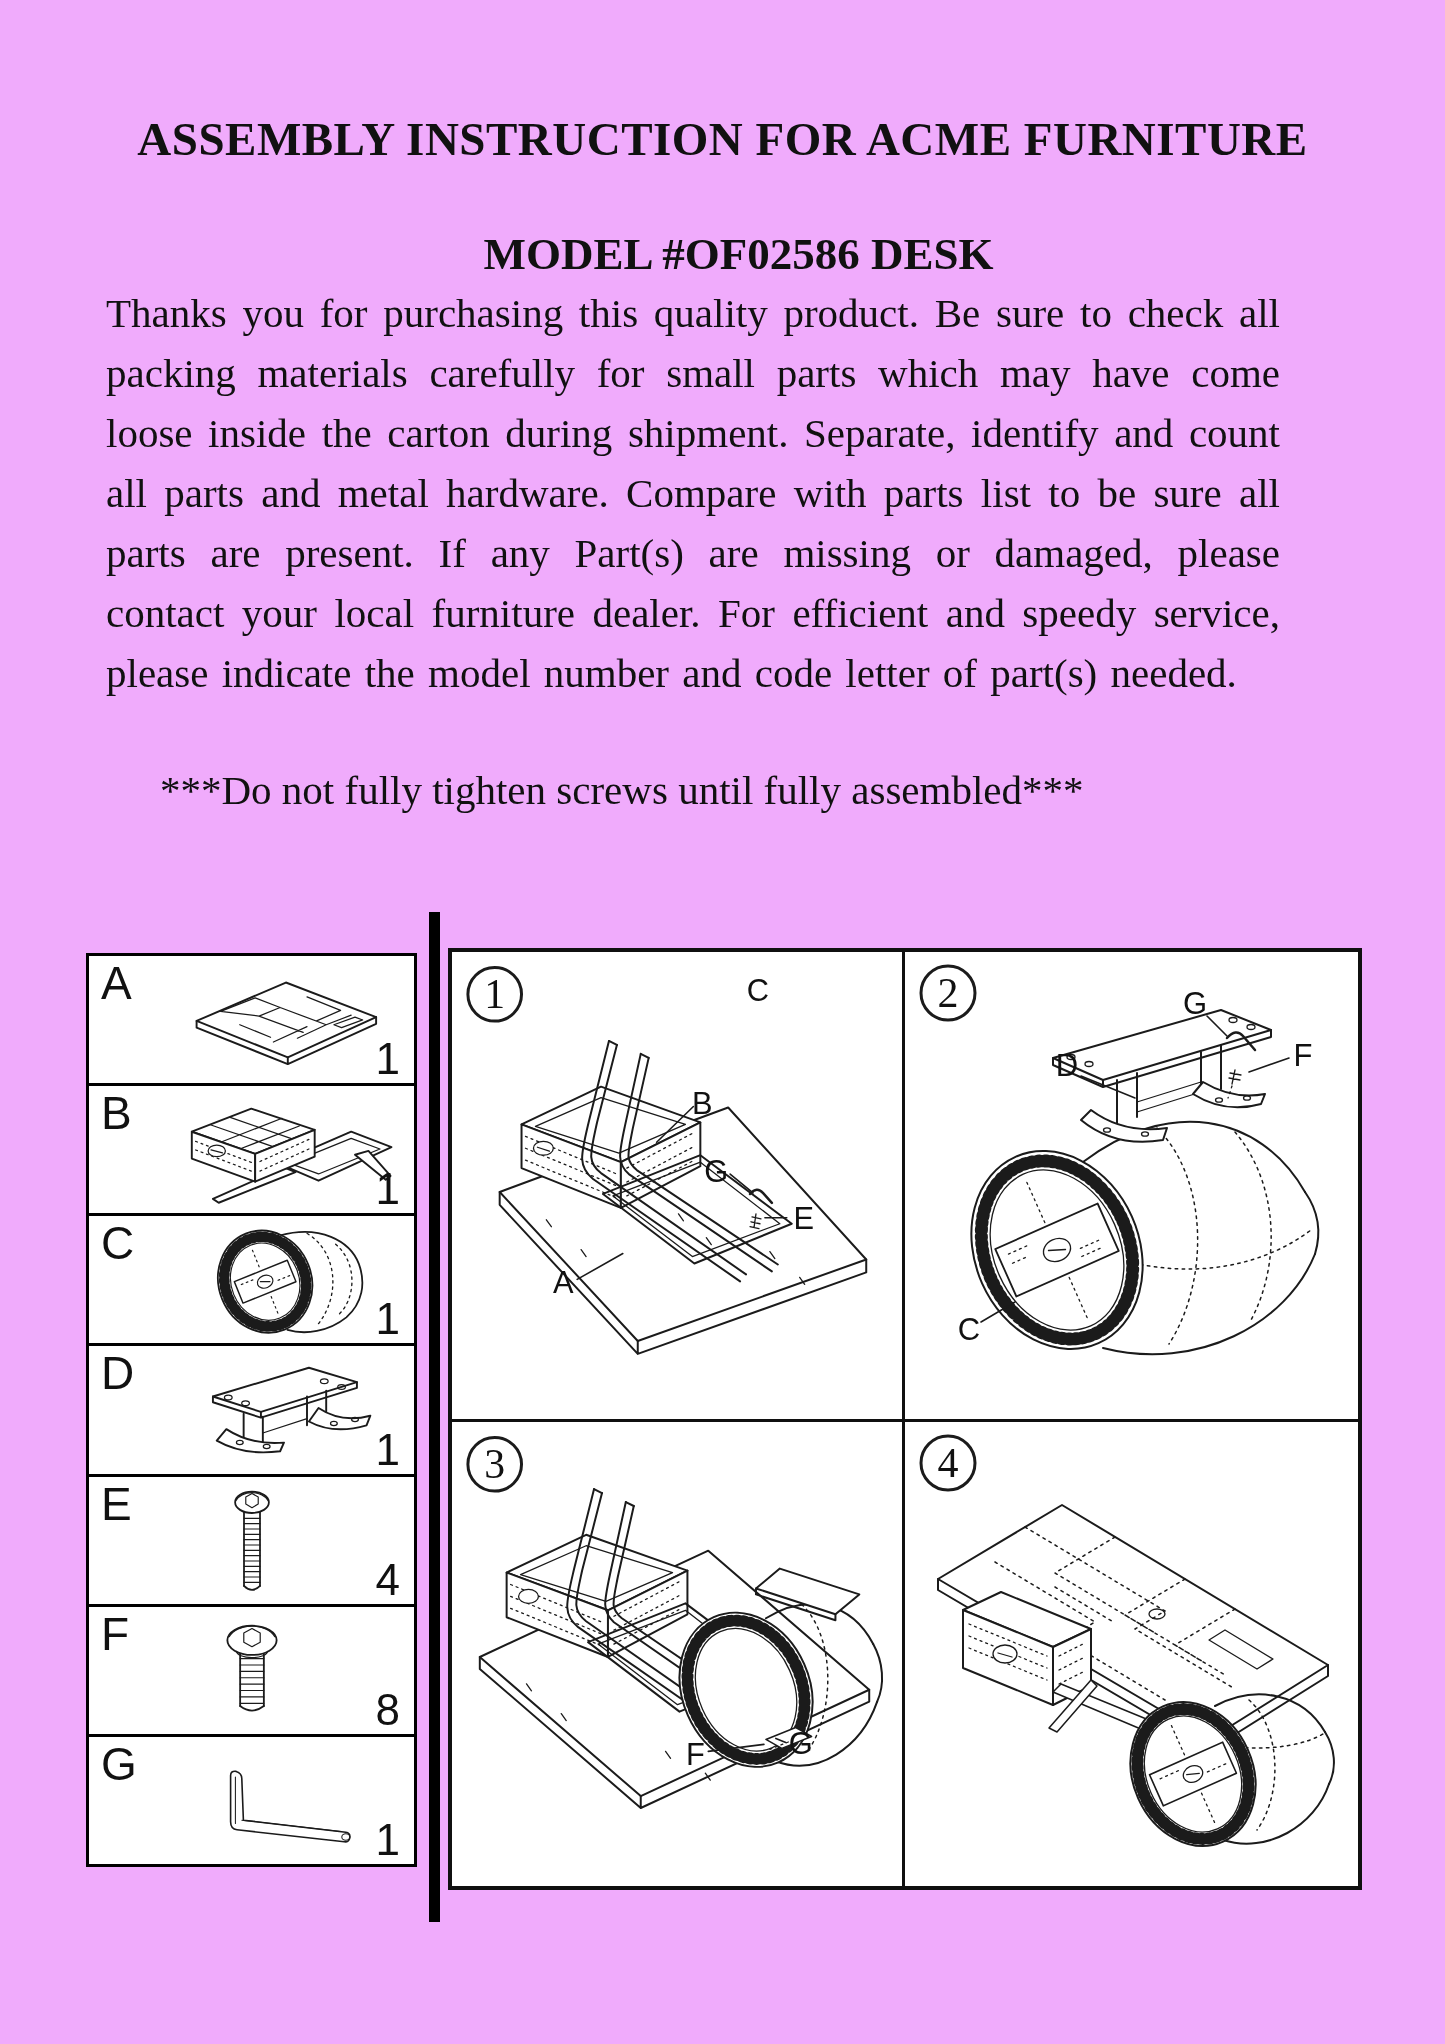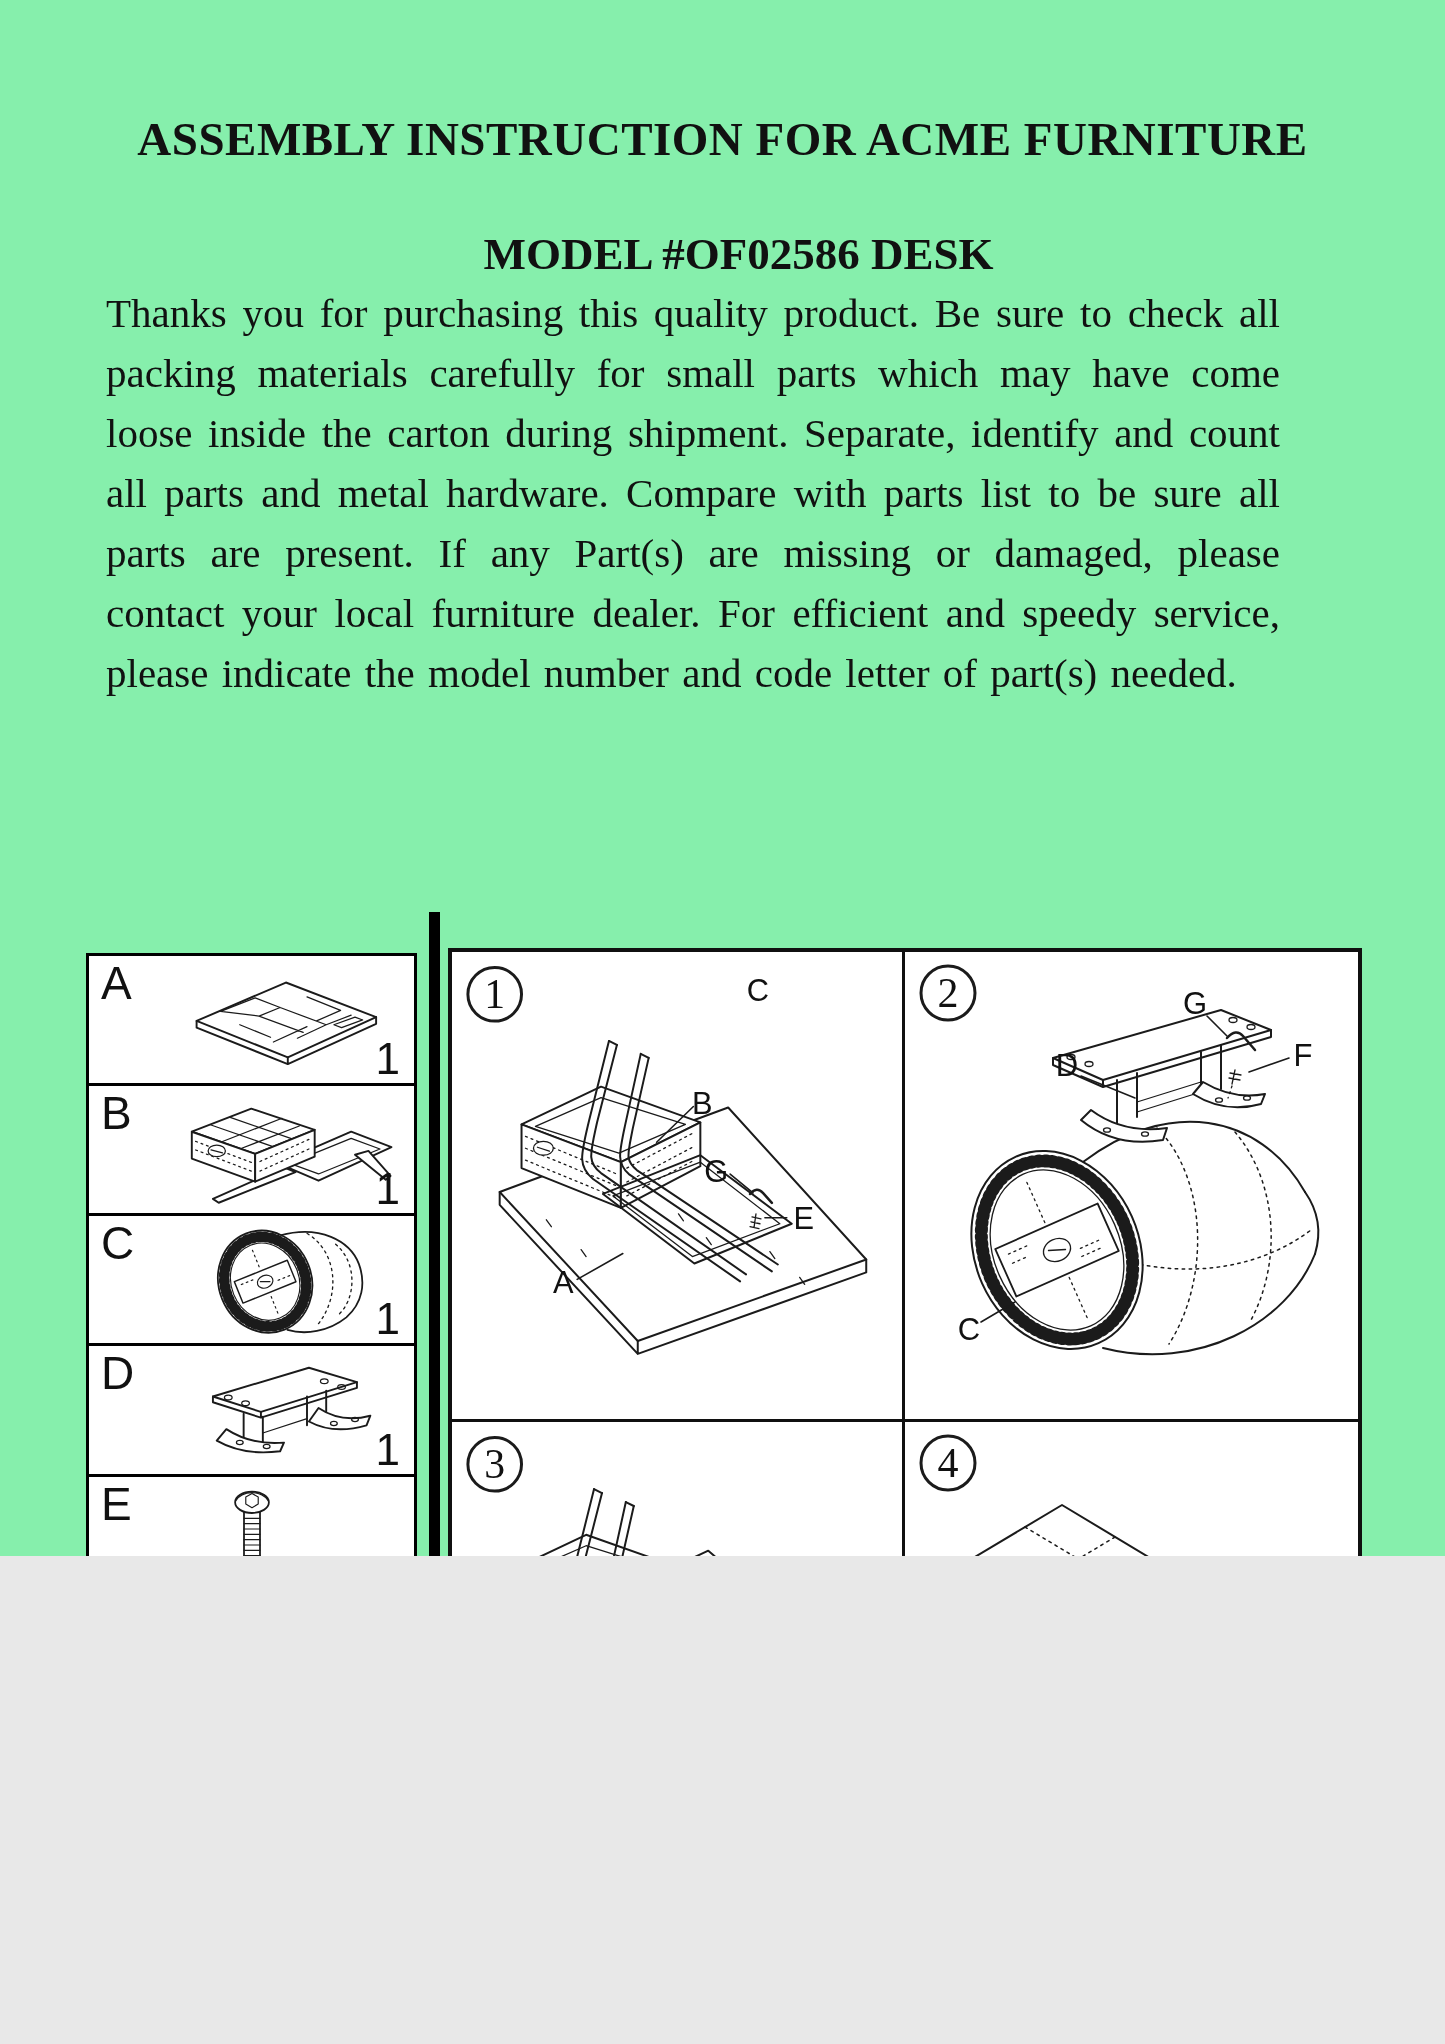--- a/index.html
+++ b/index.html
@@ -1,16 +1,16 @@
 <!DOCTYPE html>
 <html><head>
 <meta charset="utf-8">
 <style>
   html,body{margin:0;padding:0;background:#e8e8e8;}
-  .page{position:relative;width:1445px;height:1556px;background:#86efac;margin:0 auto;overflow:hidden;
+  .page{position:relative;width:1445px;height:2044px;background:#f0abfc;margin:0 auto;overflow:hidden;
         font-family:"Liberation Serif",serif;color:#111;}
   .title{position:absolute;top:112px;left:0;width:100%;margin:0;text-align:center;
          font-size:47px;font-weight:bold;letter-spacing:.5px;}
   .subtitle{position:absolute;top:212px;left:0;width:100%;margin:16px;text-align:center;
             font-size:45px;font-weight:bold;}
   .intro{position:absolute;top:283px;left:106px;width:1174px;margin:0;
          font-size:41px;line-height:60px;text-align:justify;word-spacing:3px;}
   .note{position:absolute;top:766px;left:160px;margin:0;font-size:41px;}
   
   .parts-table{position:absolute;left:86px;top:953px;width:331px;height:914px;
@@ -47,20 +47,21 @@
   svg .stepnum{font-family:"Liberation Serif",serif;font-size:42px;fill:#111;stroke:none;text-anchor:middle;}
 </style>
 </head>
 <body>
 
 <div class="page">
 
   <h1 class="title">ASSEMBLY INSTRUCTION FOR ACME FURNITURE</h1>
   <h2 class="subtitle">MODEL #OF02586 DESK</h2>
   <p class="intro">Thanks you for purchasing this quality product. Be sure to check all packing materials carefully for small parts which may have come loose inside the carton during shipment. Separate, identify and count all parts and metal hardware. Compare with parts list to be sure all parts are present. If any Part(s) are missing or damaged, please contact your local furniture dealer. For efficient and speedy service, please indicate the model number and code letter of part(s) needed.</p>
+  <p class="note">***Do not fully tighten screws until fully assembled***</p>
 
   <div class="parts-table">
 
     <div class="part-row">
       <span class="part-letter">A</span>
       <svg class="part-icon icon-a" viewBox="0 0 250 120">
         <g class="ln">
           <path class="fw" d="M35,62 L128,22 L222,58 L130,100 Z"></path>
           <path d="M35,62 L35,69 L130,107 L130,100 M222,58 L222,65 L130,107"></path>
           <path class="thin" d="M60,52 L96,38 L122,48 L100,57 Z M100,57 L146,74 M122,48 L170,66 L140,80 M150,37 L185,51 L160,62 M115,84 L150,68 M170,66 L196,56 M80,66 L112,79"></path>

